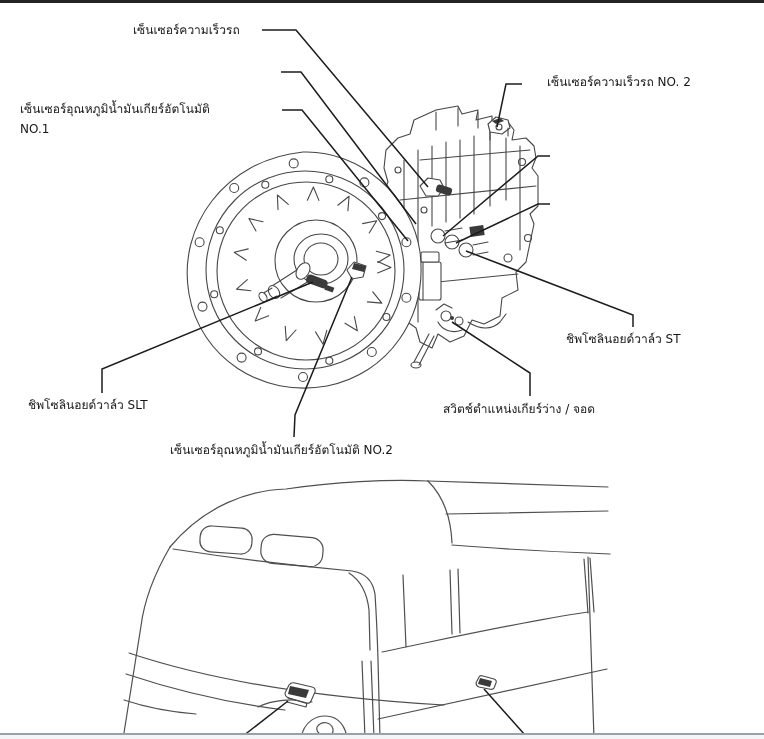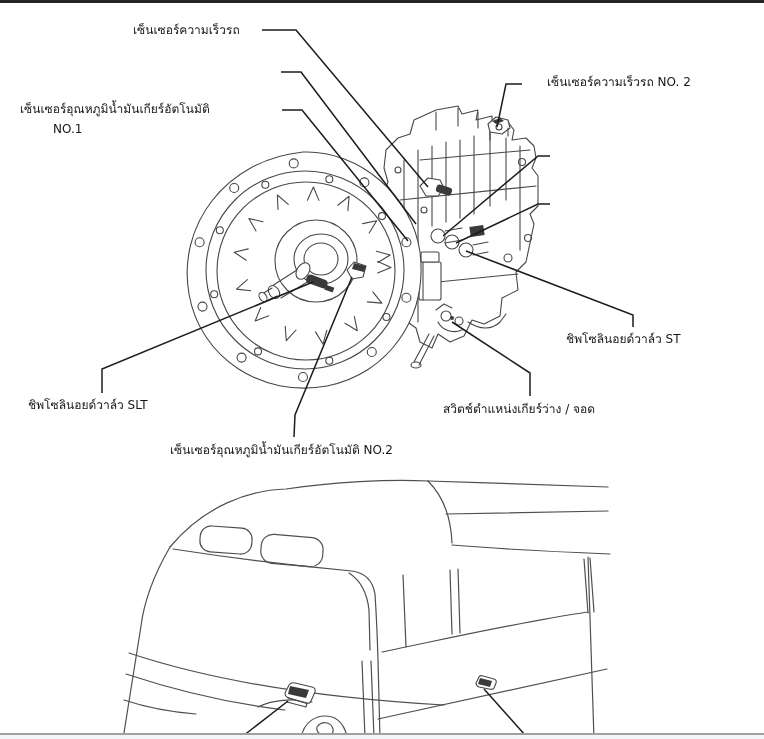--- a/index.html
+++ b/index.html
@@ -5,21 +5,21 @@
   html,body{margin:0;padding:0;background:#e9e9e9;}
   #stage{
     position:relative;width:764px;height:739px;background:#ffffff;
     overflow:hidden;font-family:"DejaVu Sans",sans-serif;
   }
   #art{position:absolute;left:0;top:0;}
   .lbl{
     position:absolute;font-size:12px;line-height:20px;color:#161616;
     white-space:nowrap;font-family:"DejaVu Sans",sans-serif;
   }
-  .lbl .l2{display:block;margin-left:33px;}
+  .lbl .l2{display:block;}
   .edge-top{position:absolute;left:0;top:0;width:764px;height:3px;background:#242424;}
   .edge-bottom{position:absolute;left:0;top:733px;width:764px;height:2px;background:#9aa2a8;}
   .edge-bottom-pad{position:absolute;left:0;top:735px;width:764px;height:4px;background:#f4f5f6;}
   svg .ln{stroke:#1c1c1c;stroke-width:1.5;fill:none;}
   svg .tx{stroke:#474747;stroke-width:1.1;fill:none;stroke-linecap:round;stroke-linejoin:round;}
   svg .txf{stroke:#474747;stroke-width:1.1;fill:#ffffff;stroke-linejoin:round;}
   svg .dk{fill:#3a3a3a;stroke:none;}
   svg .van{stroke:#4f4f4f;stroke-width:1.2;fill:none;stroke-linecap:round;}
 </style>
 </head>

